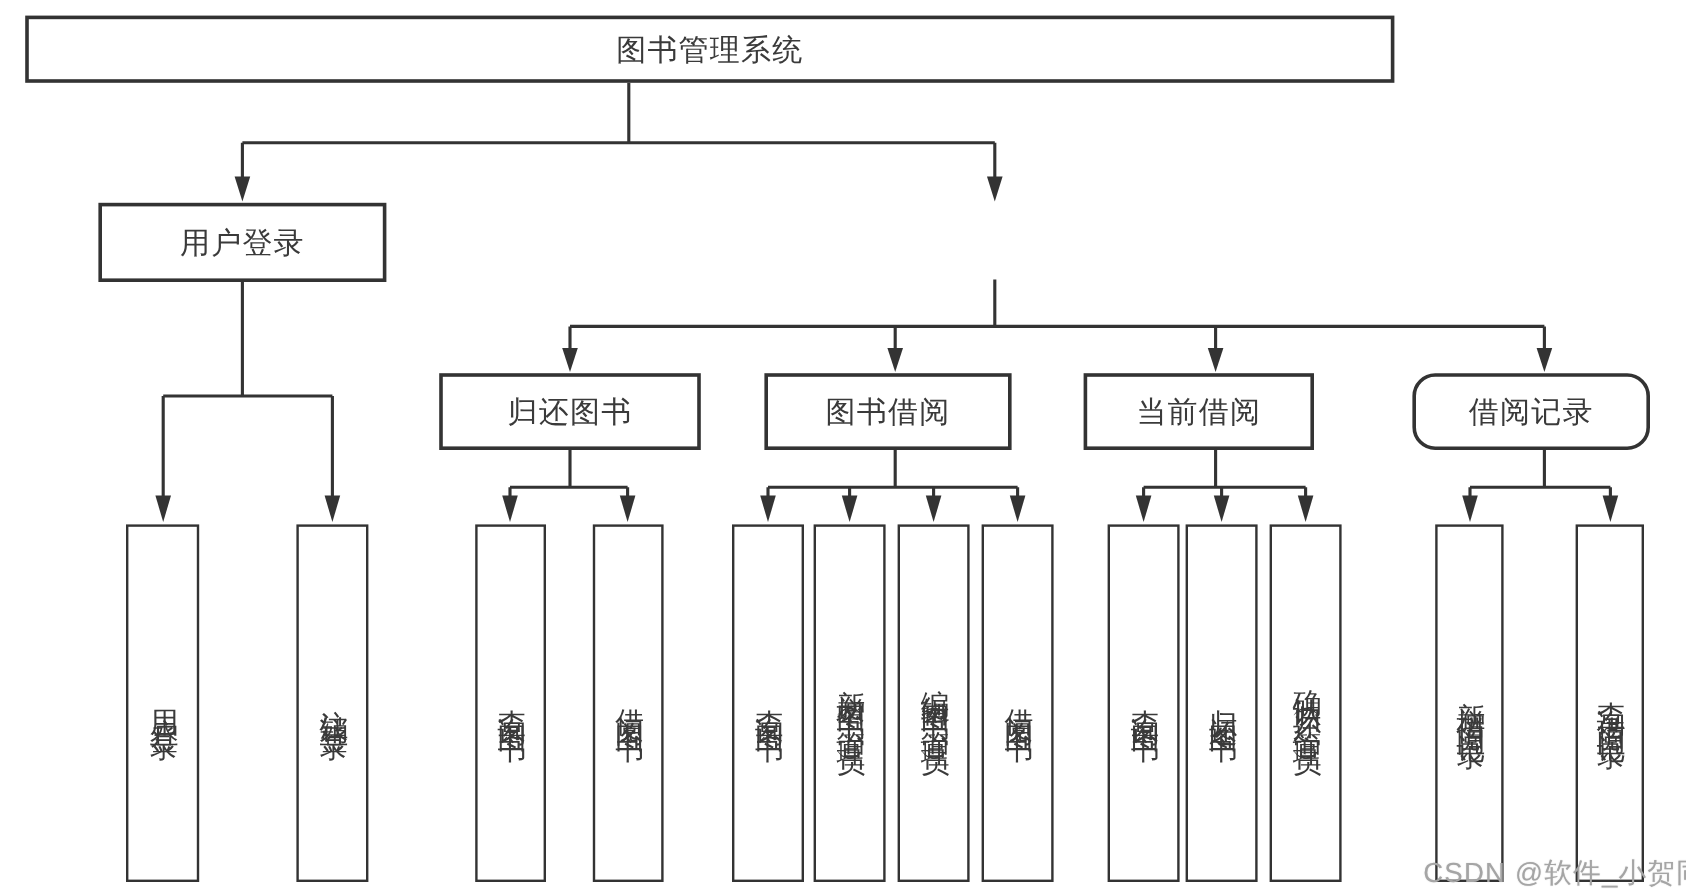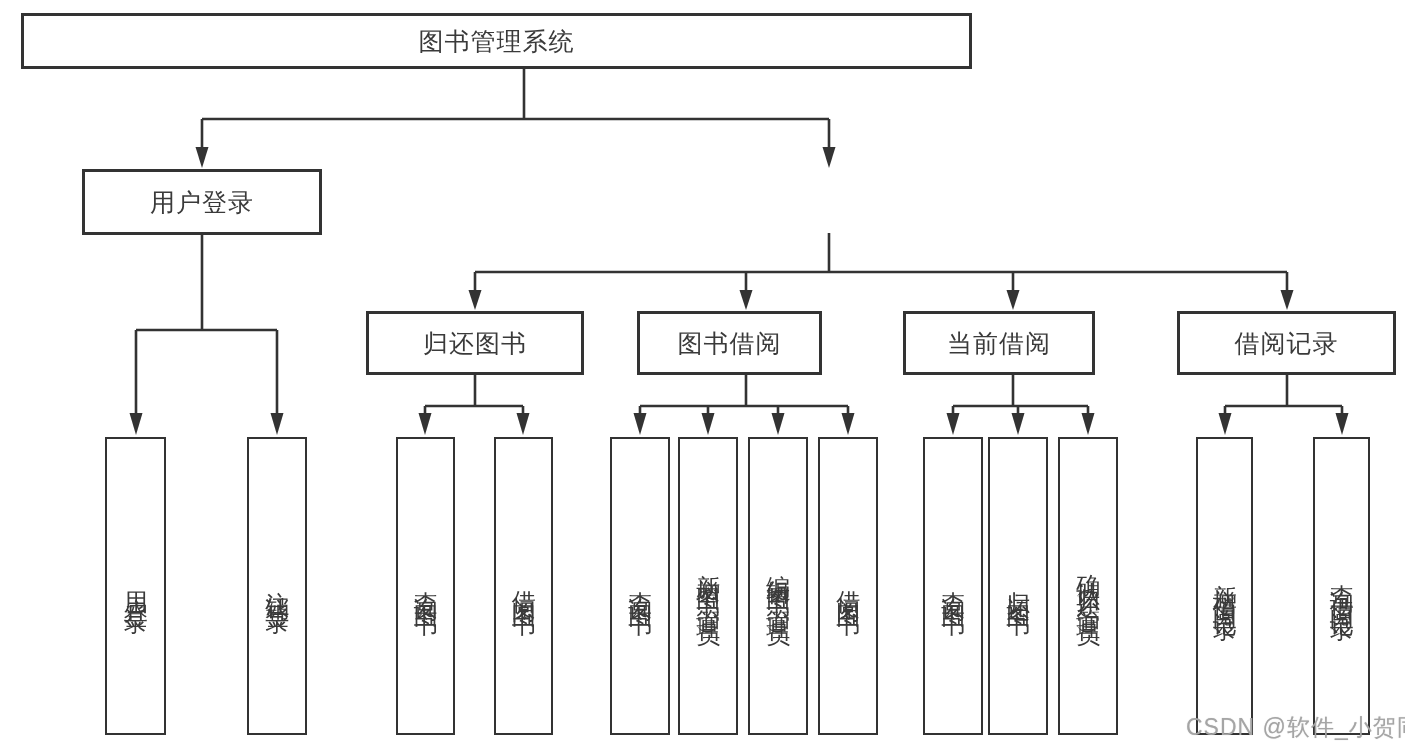--- a/index.html
+++ b/index.html
@@ -27,27 +27,27 @@
   .leaf{
     border-width:2.5px;
     font-size:24px;
   }
   .vlabel{
     writing-mode:vertical-rl;
     text-orientation:mixed;
     letter-spacing:7px;
     line-height:1.1;
   }
-  .root{left:21px;top:13px;width:951px;height:56px;}
+  .root{left:21px;top:13px;width:1141px;height:56px;}
   .n-user-login{left:82px;top:169px;width:240px;height:66px;}
   .n-book-mgmt{left:712px;top:169px;width:235px;height:64px;}
   .n-new-book{left:366px;top:311px;width:218px;height:64px;}
-  .n-book-borrow{left:637px;top:311px;width:185px;height:64px;}
+  .n-book-borrow{left:637px;top:311px;width:206px;height:64px;}
   .n-cur-borrow{left:903px;top:311px;width:192px;height:64px;}
-  .n-borrow-rec{left:1177px;top:311px;width:219px;height:64px;}
+  .n-borrow-rec{left:1177px;top:311px;width:198px;height:64px;border-radius:19px;}
   .lf{top:437px;height:298px;}
   .lf-1{left:105px;width:61px;}
   .lf-2{left:247px;width:60px;}
   .lf-3{left:396px;width:59px;}
   .lf-4{left:494px;width:59px;}
   .lf-5{left:610px;width:60px;}
   .lf-6{left:678px;width:60px;}
   .lf-7{left:748px;width:60px;}
   .lf-8{left:818px;width:60px;}
   .lf-9{left:923px;width:60px;}

